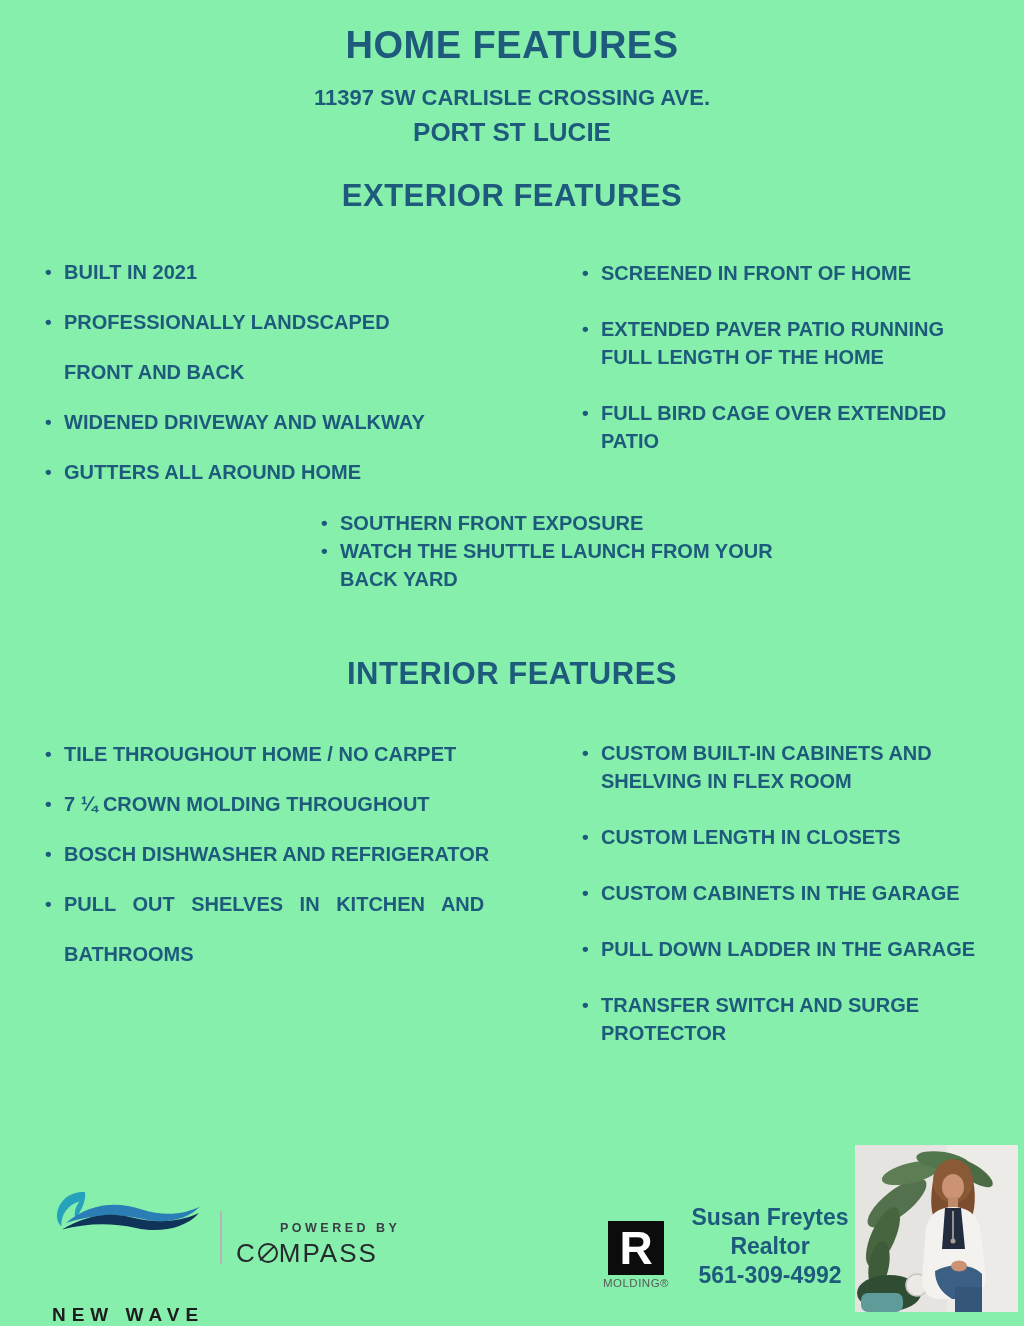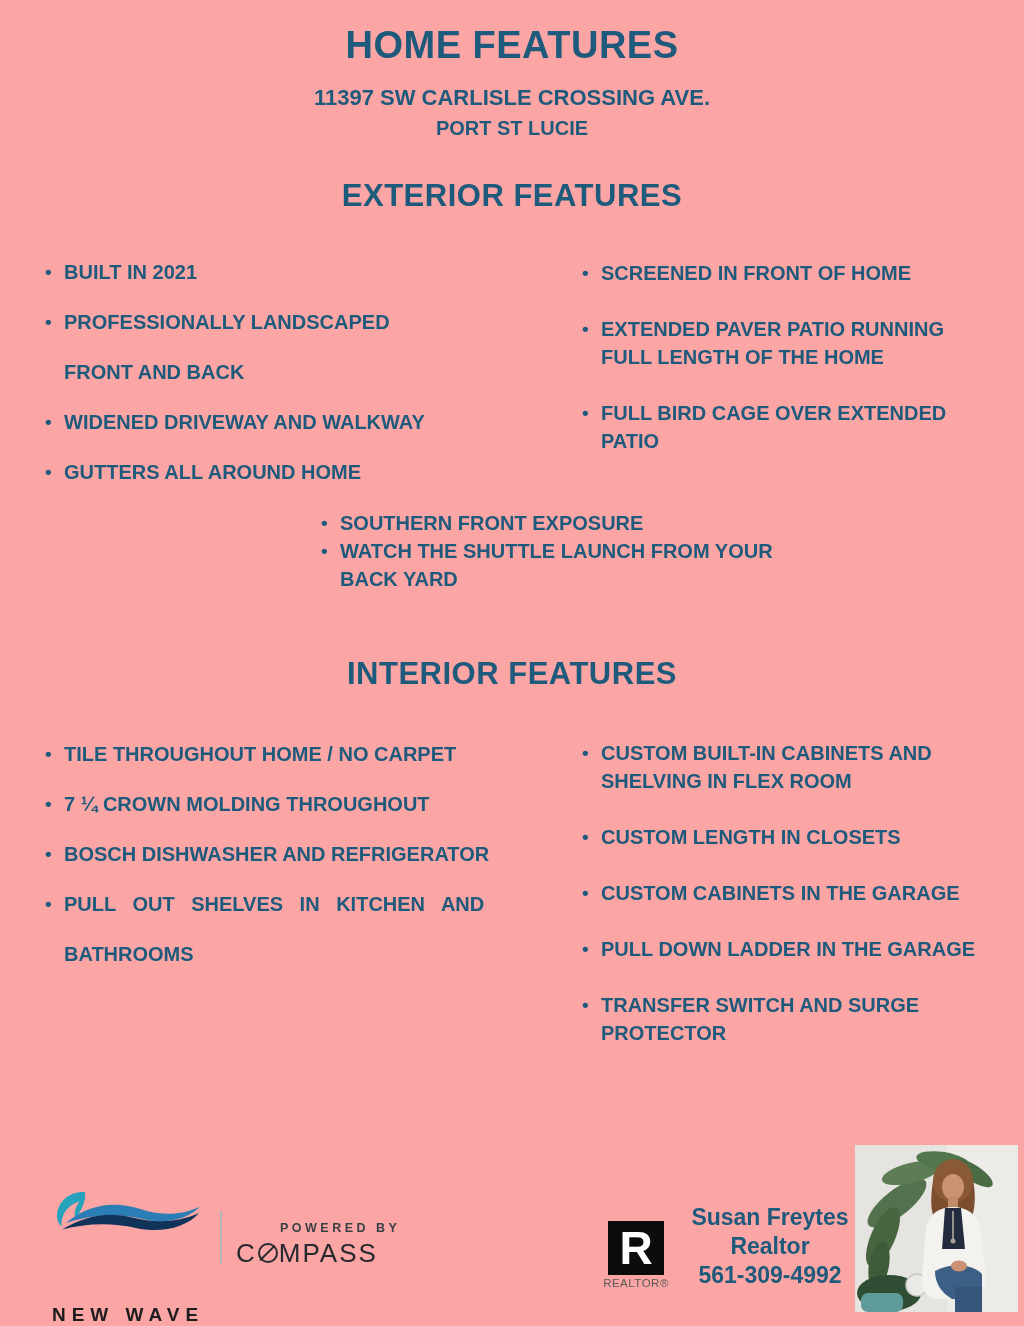--- a/index.html
+++ b/index.html
@@ -1,25 +1,25 @@
 <!DOCTYPE html>
 <html><head>
 <meta charset="utf-8">
 <style>
   html,body { margin:0; padding:0; background:#ffffff; }
   .page {
-    position:relative; width:1024px; height:1326px; background:#fca5a5;
+    position:relative; width:1024px; height:1326px; background:#86efac;
     font-family:"Liberation Sans", sans-serif; color:#1d5a7c; overflow:hidden;
   }
   .abs { position:absolute; }
   .centered { left:0; width:100%; text-align:center; }
 
   .doc-title   { top:24px;  font-size:38px; font-weight:bold; letter-spacing:0.5px; }
   .addr-line1  { top:85px;  font-size:22px; font-weight:bold; }
-  .addr-line2  { top:117px; font-size:20px; font-weight:bold; }
+  .addr-line2  { top:117px; font-size:26px; font-weight:bold; }
   .sec-heading { font-size:31px; font-weight:bold; letter-spacing:0.5px; }
   .ext-heading { top:178px; }
   .int-heading { top:656px; }
 
   ul.feat { list-style:none; margin:0; padding:0; position:absolute; }
   ul.feat li { position:relative; padding-left:20px; font-size:20px; font-weight:bold; }
   ul.feat li::before { content:"\2022"; position:absolute; left:1px; top:0; font-size:19px; }
 
   ul.ul-wide  li { line-height:50px; }
   ul.ul-tight li { line-height:28px; margin:0 0 28px 0; }
@@ -155,21 +155,21 @@
   <div class="abs newwave-name">NEW WAVE</div>
 
   <div class="abs footer-divider"></div>
 
   <div class="abs powered-by">POWERED BY</div>
   <div class="abs compass-brand"><span>C</span><span class="compass-o"></span><span>MPASS</span></div>
 
   <div class="abs realtor-box">
     <span>R</span>
   </div>
-  <div class="abs realtor-caption">REALTOR®</div>
+  <div class="abs realtor-caption">MOLDING®</div>
 
   <div class="abs agent-block">
     <div>Susan Freytes</div>
     <div>Realtor</div>
     <div>561-309-4992</div>
   </div>
 
   <svg class="abs agent-photo" viewBox="0 0 163 167" aria-hidden="true">
     <rect width="163" height="167" fill="#e6e4e0"></rect>
     <rect x="92" width="71" height="167" fill="#edebe7"></rect>

